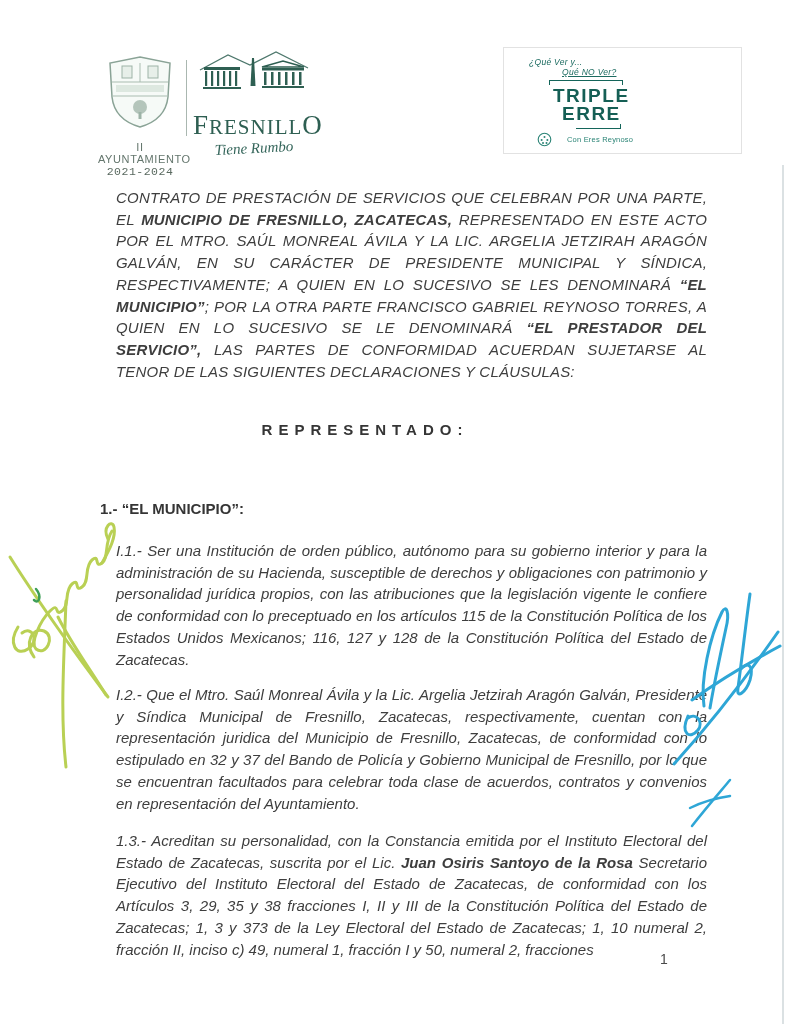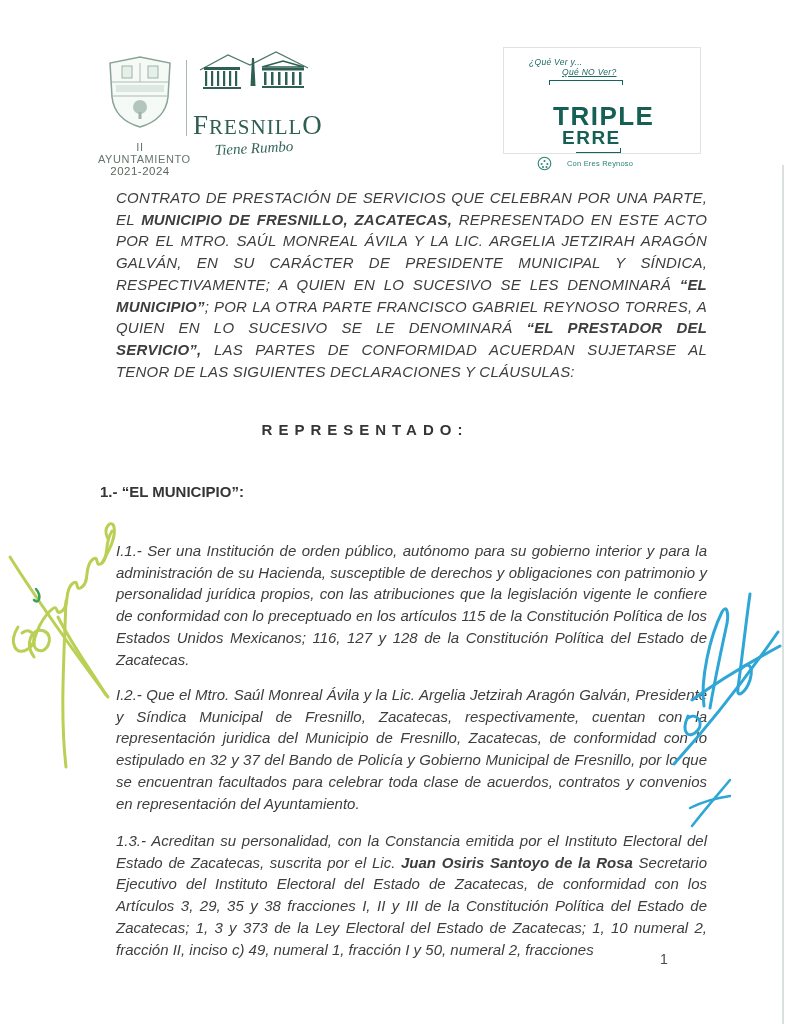--- a/index.html
+++ b/index.html
@@ -3,50 +3,50 @@
 <meta charset="utf-8">
 <style>
   html,body{margin:0;padding:0;background:#ffffff;}
   .page{position:relative;width:791px;height:1024px;background:#ffffff;overflow:hidden;
         font-family:"Liberation Sans",sans-serif;color:#3d3d3d;}
 
   
   .crest{position:absolute;left:98px;top:55px;width:84px;text-align:center;color:#60726a;}
   .crest svg{display:block;margin:0 auto;}
   .crest-l1{font-size:11px;letter-spacing:.6px;margin-top:12px;color:#64766d;}
-  .crest-l2{font-size:11.5px;font-family:Liberation Sans, sans-serif;color:#59695f;letter-spacing:.5px;}
+  .crest-l2{font-size:11.5px;font-family:Liberation Mono, monospace;color:#59695f;letter-spacing:.5px;}
 
   .divider{position:absolute;left:186px;top:60px;width:1px;height:76px;background:#aab7b0;}
 
   .fres{position:absolute;left:193px;top:50px;width:122px;text-align:center;color:#2e5f52;}
   .fres-word{font-family:"Liberation Serif",serif;line-height:1;letter-spacing:1px;margin-top:14px;white-space:nowrap;}
   .fres-word .big{font-size:27px;}
   .fres-word .mid{font-size:21px;}
   .fres-tag{font-family:"Liberation Serif",serif;font-style:italic;font-size:15px;margin-top:1px;
             transform:rotate(-3deg);color:#34655a;}
 
-  .terre{position:absolute;left:503px;top:47px;width:198px;height:107px;border:1px solid #e2e2e2;
+  .terre{position:absolute;left:503px;top:47px;width:239px;height:107px;border:1px solid #e2e2e2;
          color:#1c6b60;box-sizing:border-box;}
   .t-tag1{font-size:8.5px;font-style:italic;margin:9px 0 0 25px;letter-spacing:.3px;}
   .t-tag2{font-size:8.5px;font-style:italic;margin-left:58px;letter-spacing:.3px;text-decoration:underline;}
   .t-brk-top{width:72px;height:4px;border:1.5px solid #14655a;border-bottom:none;margin:3px 0 0 45px;}
-  .t-brand1{font-size:26px;font-weight:800;letter-spacing:1.5px;line-height:1;margin:18px 0 0 49px;color:#155f55;}
+  .t-brand1{font-size:19px;font-weight:800;letter-spacing:1.5px;line-height:1;margin:1px 0 0 49px;color:#155f55;}
   .t-brand2{font-size:19px;font-weight:800;letter-spacing:1.5px;line-height:1;margin:-1px 0 0 58px;color:#155f55;}
   .t-brk-bot{width:44px;height:4px;border:1.5px solid #14655a;border-top:none;border-left:none;margin:1px 0 0 72px;}
   .t-bottom{display:flex;align-items:center;gap:15px;margin:3px 0 0 33px;}
   .t-sub{font-size:7.5px;color:#2b8476;letter-spacing:.2px;}
 
   
   .para{position:absolute;left:100px;width:591px;font-size:15px;line-height:21.7px;
         text-align:justify;color:#3e3e3e;margin:16px;font-style:italic;}
   .intro{top:171px;letter-spacing:.2px;}
   .b{font-weight:bold;}
   .h-decl{position:absolute;left:100px;top:421px;width:530px;margin:0;text-align:center;
           font-size:15px;font-weight:bold;letter-spacing:6px;color:#353535;}
-  .h-sec{position:absolute;left:100px;top:483px;margin:0;font-size:15px;font-weight:bold;color:#353535;}
+  .h-sec{position:absolute;left:100px;top:500px;margin:0;font-size:15px;font-weight:bold;color:#353535;}
   .c1{top:524px;}
   .c2{top:668px;}
   .c3{top:814px;}
   .pagenum{position:absolute;left:648px;top:951px;width:32px;text-align:center;font-size:14px;color:#4a4a4a;}
 
   
   .sig{position:absolute;pointer-events:none;}
   .sig-green{left:6px;top:497px;}
   .sig-blue{left:666px;top:588px;}
   .sig-blue-mark{left:686px;top:776px;}

